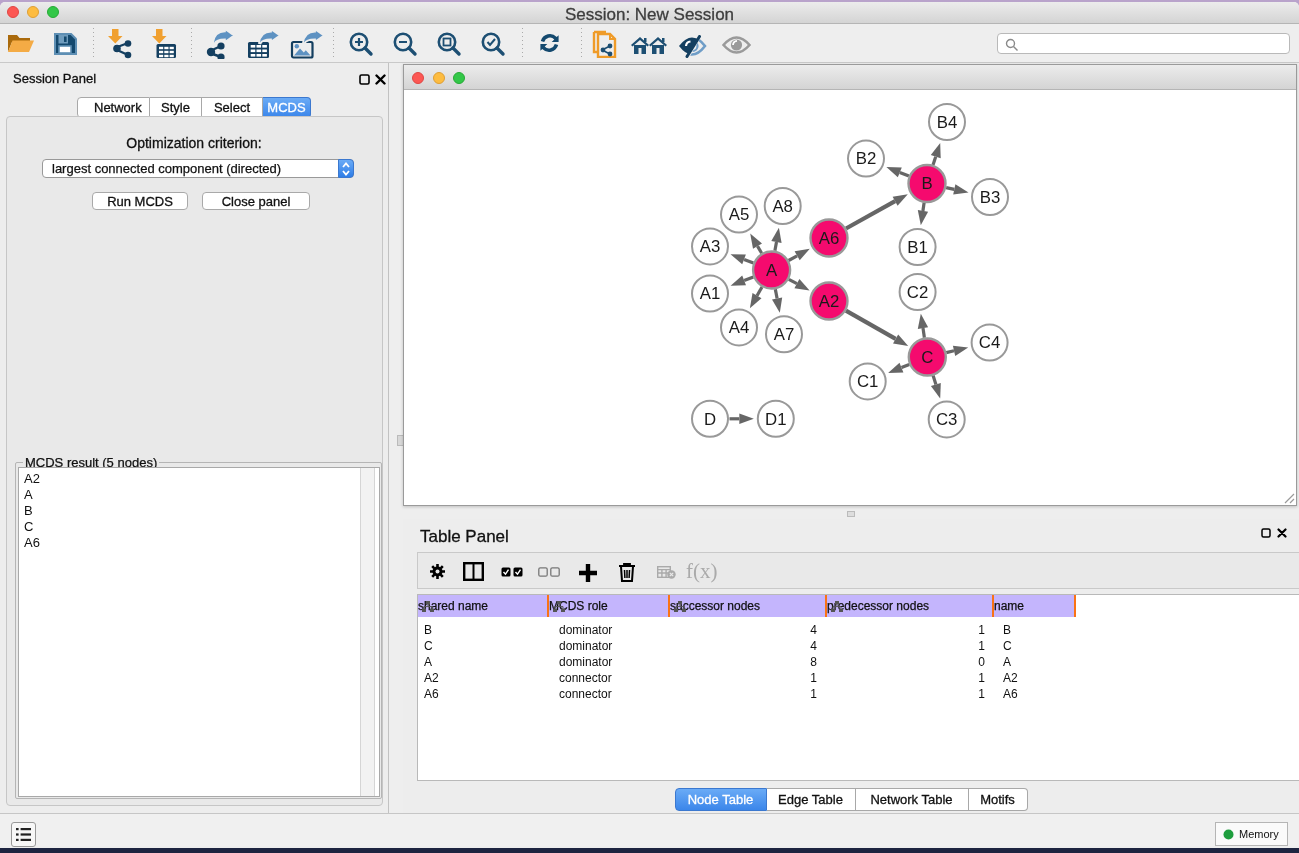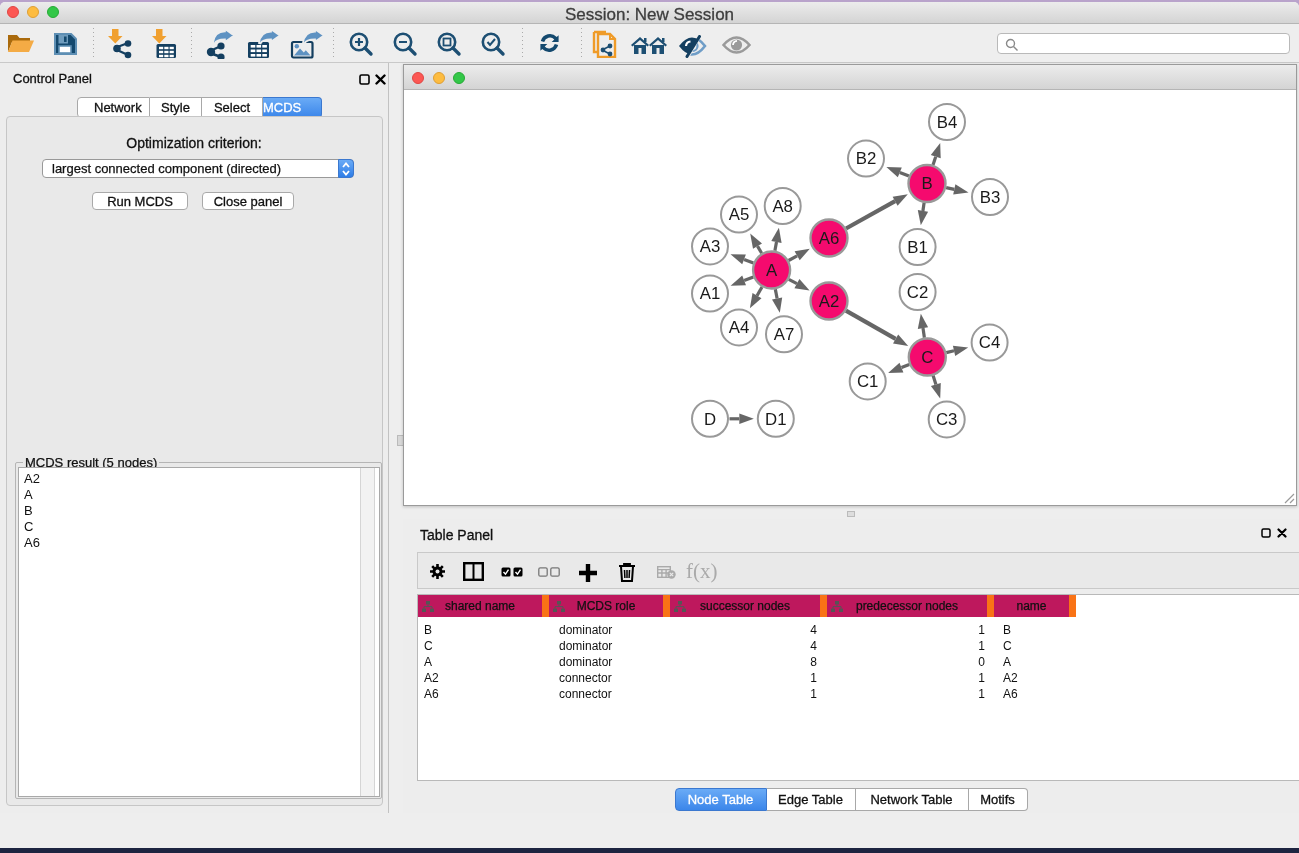--- a/index.html
+++ b/index.html
@@ -28,24 +28,24 @@
 #fs{position:absolute;left:15px;top:399px;width:367px;height:337px;border:1px solid #b5b5b5;border-radius:2px}
 #fs .legend{-webkit-text-stroke:.25px;position:absolute;left:7px;top:-8px;background:#e9e9e9;padding:0 2px;font-size:13px;color:#111}
 #fslist{position:absolute;left:2px;top:4px;width:362px;height:330px;background:#fff;border:1px solid #a9a9a9;font-size:13px;color:#111}
 #fsscroll{position:absolute;right:4px;top:0px;width:15px;height:328px;background:#f2f2f2;border-left:1px solid #d5d5d5;border-right:1px solid #d5d5d5}
 
 #netwin{position:absolute;left:403px;top:62px;width:894px;height:442px;background:#fff;border:1px solid #9a9a9a;box-shadow:0 1px 3px rgba(0,0,0,.2)}
 #nettb{position:absolute;left:0;top:0;width:100%;height:25px;background:linear-gradient(#ececec,#d4d4d4);border-bottom:1px solid #b5b5b5}
 #nettitle{-webkit-text-stroke:.3px;position:absolute;top:5px;width:100%;text-align:center;font-size:13px;color:#3e3e3e}
 
 #tpanel{position:absolute;left:403px;top:517px;width:896px;height:294px;background:#ededed}
-#tpanel .hdr{-webkit-text-stroke:.3px;position:absolute;left:20px;top:8px;font-size:14px;color:#111}
+#tpanel .hdr{-webkit-text-stroke:.3px;position:absolute;left:20px;top:8px;font-size:17px;color:#111}
 #ttoolbar{position:absolute;left:14px;top:33px;width:1275px;height:37px;background:#e9e9e9;border:1px solid #c9c9c9}
 #tbl{position:absolute;left:14px;top:75px;width:1275px;height:187px;background:#fff;border:1px solid #b9b9b9}
-.th{-webkit-text-stroke:.25px;position:absolute;top:0;height:22px;background:#be185d;border-right:7px solid #f97316;font-size:12px;color:#111;text-align:center;line-height:22px}
+.th{-webkit-text-stroke:.25px;position:absolute;top:0;height:22px;background:#c4b5fd;border-right:2px solid #f97316;font-size:12px;color:#111;line-height:22px}
 .td{position:absolute;height:16px;font-size:12px;color:#111;line-height:16px}
 #btabs{position:absolute;left:0;top:269px;width:100%;text-align:center}
 .btabrow{display:inline-flex;font-size:13px}
 .btab{-webkit-text-stroke:.3px;border:1px solid #a8a8a8;border-left:none;background:#fff;color:#111;padding:3px 12px;line-height:15px}
 .btab.first{border-left:1px solid #a8a8a8;border-radius:4px 0 0 4px}
 .btab.last{border-radius:0 4px 4px 0}
 .btab.sel{background:linear-gradient(#6aabf6,#3b86ea);color:#fff;border-color:#3b78cf}
 
 #statusbar{position:absolute;left:0;top:811px;width:100%;height:33px;background:#f0f0f0;border-top:1px solid #c6c6c6}
 #memwrap{position:absolute;right:11px;top:8px;width:73px;height:24px;background:#fafafa;border:1px solid #b5b5b5;font-size:11px;color:#111}
@@ -225,45 +225,45 @@
 <path d="M11 9 a4.5 4.5 0 0 1 4 -4.2" stroke="#fff" stroke-width="1.8" fill="none"></path>
 </svg>
 <div id="searchbox">
         <svg class="abs" style="left:7px;top:4px" width="14" height="14" viewBox="0 0 14 14">
           <circle cx="5.5" cy="5.5" r="4" fill="none" stroke="#8a8a8a" stroke-width="1.4"></circle>
           <path d="M8.5 8.5 L12.5 12.5" stroke="#8a8a8a" stroke-width="1.4"></path>
         </svg>
       </div>
 </div>
 <div id="cpanel">
-<div class="hdr">Control Panel</div>
+<div class="hdr">Session Panel</div>
 <svg class="abs" style="left:359px;top:11px" width="11" height="11" viewBox="0 0 11 11">
         <rect x="1" y="1" width="9" height="9" fill="none" stroke="#000" stroke-width="1.6" rx="1.5"></rect>
       </svg>
 <svg class="abs" style="left:375px;top:11px" width="11" height="11" viewBox="0 0 11 11">
         <path d="M1.5 1.5 L9.5 9.5 M9.5 1.5 L1.5 9.5" stroke="#000" stroke-width="2.4" stroke-linecap="round"></path>
       </svg>
 <div class="tabrow">
 <div class="tab first" style="width:73px;text-align:center;padding:2px 16px">Network</div>
 <div class="tab" style="width:52px;text-align:center;padding:2px 0">Style</div>
 <div class="tab" style="width:61px;text-align:center;padding:2px 0">Select</div>
-<div class="tab last sel" style="width:59px;text-align:left;padding:2px 0">MCDS</div>
+<div class="tab last sel" style="width:48px;text-align:center;padding:2px 0">MCDS</div>
 </div>
 <div id="cpbody"></div>
 <div id="optlabel">Optimization criterion:</div>
 <div id="combo">largest connected component (directed)
 <div id="combobtn">
           <svg width="14" height="18" viewBox="0 0 14 18" style="position:absolute;left:0;top:0">
             <path d="M4 7 L7 3.5 L10 7" fill="none" stroke="#fff" stroke-width="1.8"></path>
             <path d="M4 11 L7 14.5 L10 11" fill="none" stroke="#fff" stroke-width="1.8"></path>
           </svg>
         </div>
 </div>
 <div class="btn" style="left:92px;top:129px;width:96px">Run MCDS</div>
-<div class="btn" style="left:202px;top:129px;width:92px">Close panel</div>
+<div class="btn" style="left:202px;top:129px;width:108px">Close panel</div>
 <div id="fs">
 <div class="legend">MCDS result (5 nodes)</div>
 <div id="fslist">
           <div style="padding:3px 0 0 5px;line-height:16px">A2<br>A<br>B<br>C<br>A6</div>
           <div id="fsscroll"></div>
         </div>
 </div>
 </div>
 <div id="gutterdot"></div>
 <div id="netwin">
@@ -476,14 +476,34 @@
 <div class="td" style="left:467px;top:91px;width:100px;text-align:right">1</div>
 <div class="td" style="left:585px;top:91px;width:60px">A6</div>
 </div>
 <div id="btabs"><div class="btabrow">
 <div class="btab first sel" style="width:92px;padding:3px 0;text-align:center">Node Table</div>
 <div class="btab" style="width:89px;padding:3px 0;text-align:center">Edge Table</div>
 <div class="btab" style="width:113px;padding:3px 0;text-align:center">Network Table</div>
 <div class="btab last" style="width:59px;padding:3px 10px;text-align:center">Motifs</div>
 </div></div>
 </div>
+<div id="statusbar">
+<div class="abs" style="left:11px;top:8px;width:25px;height:25px;background:#f7f7f7;border:1px solid #999;border-radius:3px">
+<svg class="abs" style="left:4px;top:5px" width="15" height="13" viewBox="0 0 15 13">
+          <g fill="#222">
+            <rect x="0" y="0" width="2.6" height="2.2"></rect>
+            <rect x="4.6" y="0" width="10.4" height="2.2"></rect>
+            <rect x="0" y="5.4" width="2.6" height="2.2"></rect>
+            <rect x="4.6" y="5.4" width="10.4" height="2.2"></rect>
+            <rect x="0" y="10.8" width="2.6" height="2.2"></rect>
+            <rect x="4.6" y="10.8" width="10.4" height="2.2"></rect>
+          </g>
+        </svg>
+</div>
+<div id="memwrap">
+        <svg class="abs" style="left:7px;top:6px" width="11" height="11" viewBox="0 0 11 11">
+          <circle cx="5.5" cy="5.5" r="5" fill="#1e9e3e"></circle>
+        </svg>
+        <span style="position:absolute;left:23px;top:5px">Memory</span>
+      </div>
+</div>
 </div>
 <div id="deskbottom"></div>
 
 </body></html>

